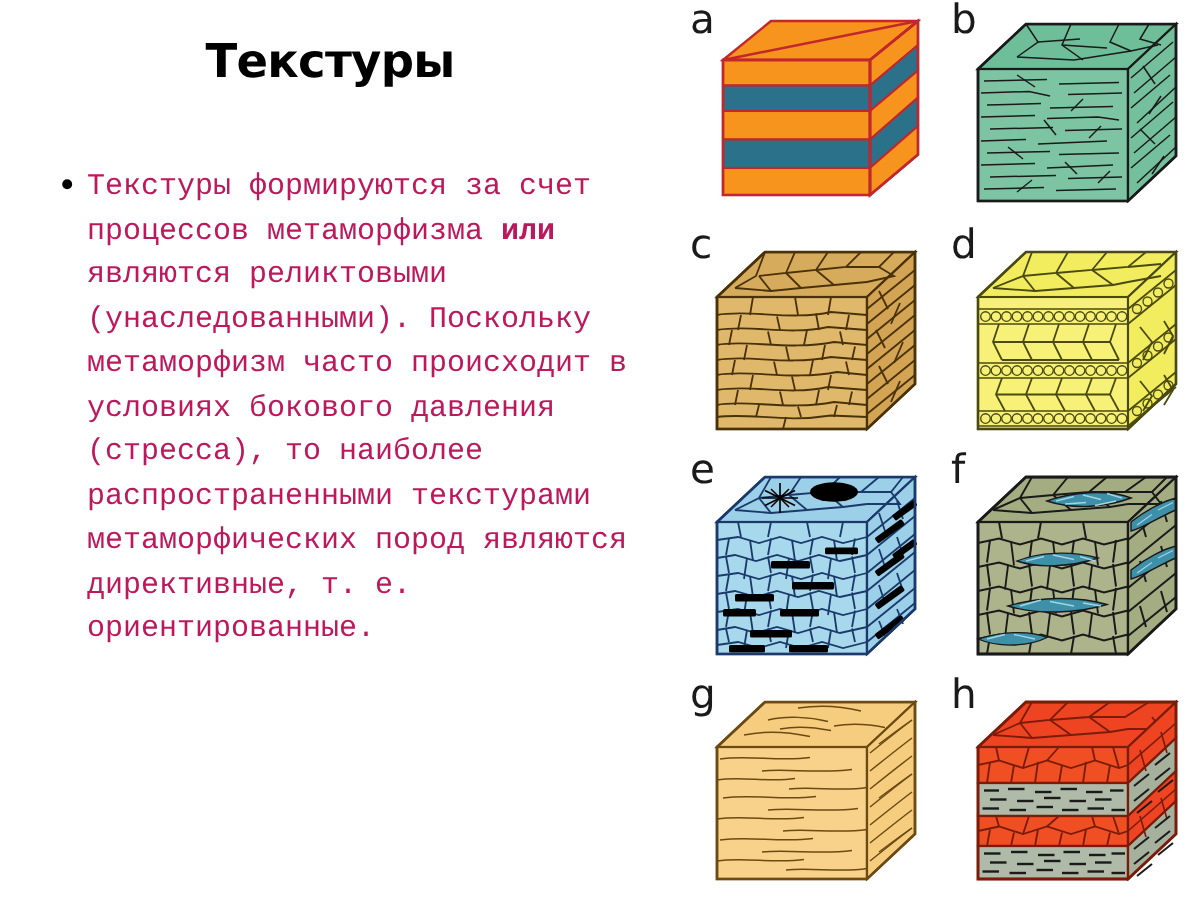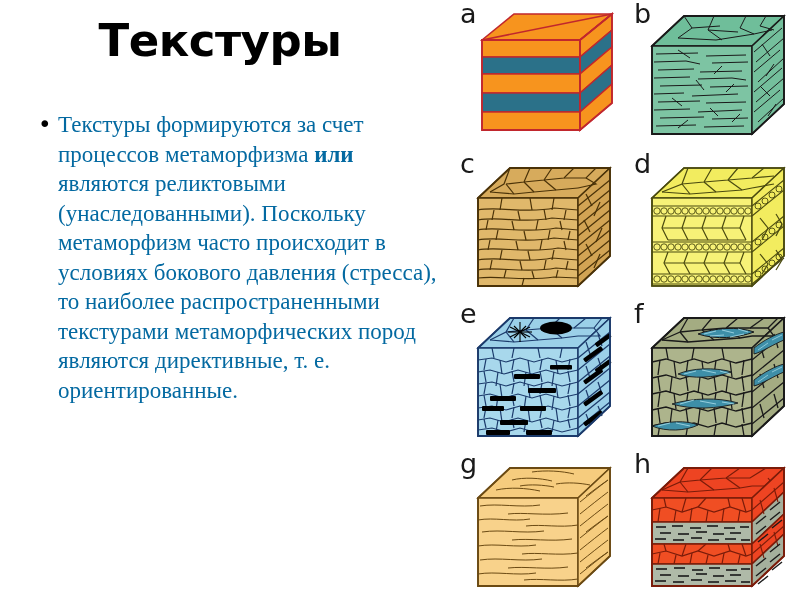--- a/index.html
+++ b/index.html
@@ -28,21 +28,21 @@
     height: 600px;
   }
   #page-title {
     position: absolute;
     left: 0;
     top: 14px;
     width: 440px;
     text-align: center;
     font-family: "DejaVu Sans", sans-serif;
     font-weight: bold;
-    font-size: 45px;
+    font-size: 31px;
     line-height: 54px;
     letter-spacing: -0.5px;
     color: #000000;
   }
   #bullet-list {
     position: absolute;
     left: 38px;
     top: 110px;
     width: 404px;
   }
@@ -53,24 +53,24 @@
   .bullet-dot {
     flex: 0 0 auto;
     width: 20px;
     font-size: 23px;
     line-height: 29.5px;
     color: #000;
     text-align: left;
   }
   .bullet-body {
     flex: 1 1 auto;
-    font-size: 23px;
+    font-size: 20px;
     line-height: 29.5px;
-    color: #0369a1;
-    font-family: Liberation Serif, serif;
+    color: #be185d;
+    font-family: Liberation Mono, monospace;
   }
   .bullet-body b { font-weight: bold; }
 
   
   #figure-column {
     position: absolute;
     left: 452px;
     top: 0;
     width: 348px;
     height: 600px;

